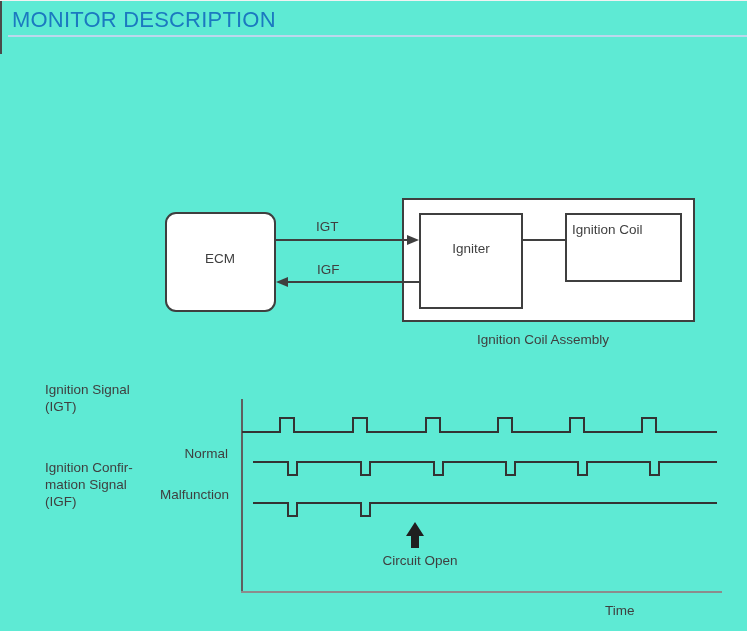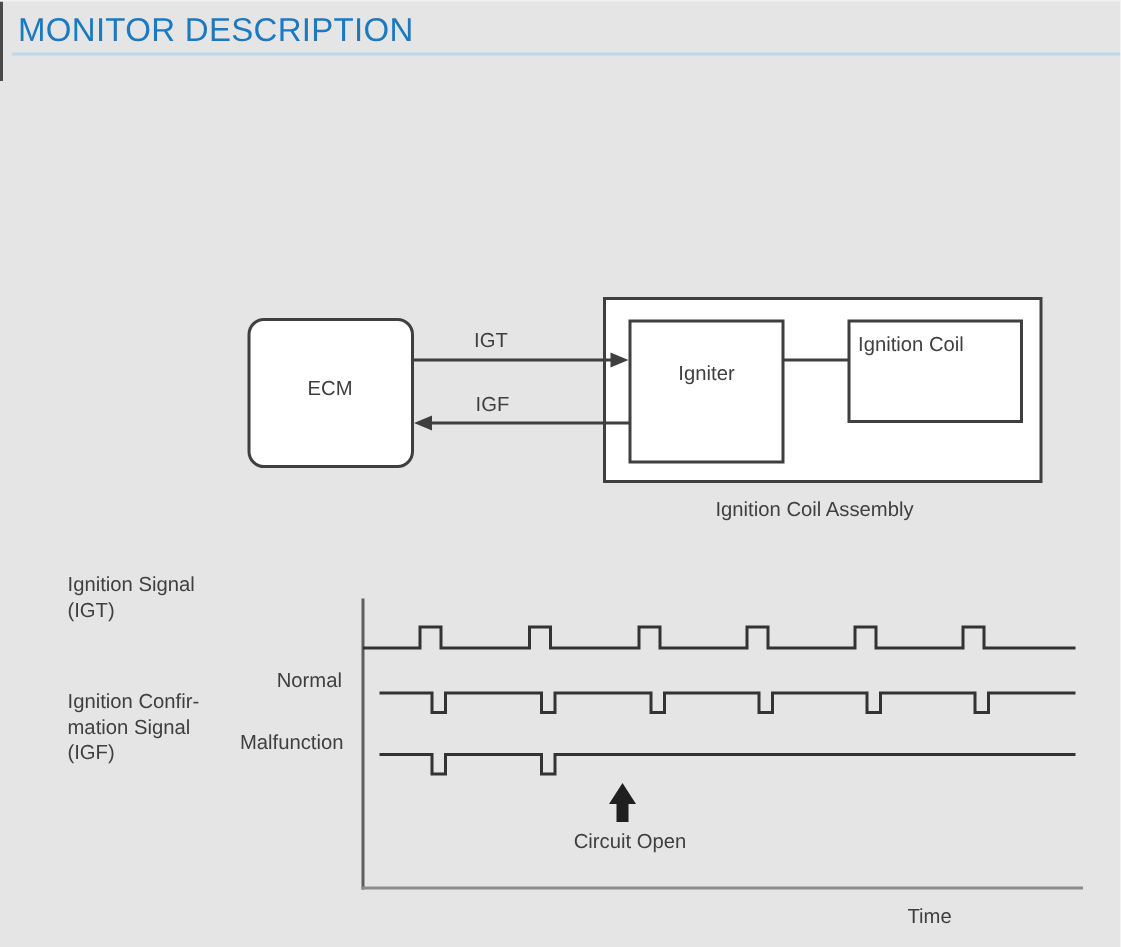--- a/index.html
+++ b/index.html
@@ -1,20 +1,20 @@
 <!DOCTYPE html>
 <html style="--title-blue: #1b79c0; --underline-blue: #bcd7ec; --line: #3f3f3f; --text: #3f3f3f;"><head>
 <meta charset="utf-8">
 <style>
   html, body { margin: 0; padding: 0; background: #fff; }
   .canvas {
     position: relative;
     width: 747px;
     height: 631px;
-    background: #e5e5e5;
+    background: #5eead4;
     overflow: hidden;
     font-family: "Liberation Sans", "DejaVu Sans", sans-serif;
     border-top: 1px solid #f2f2f2;
   }
   .left-sliver {
     position: absolute;
     left: 0; top: 0;
     width: 2px; height: 53px;
     background: #4a4a4a;
   }

